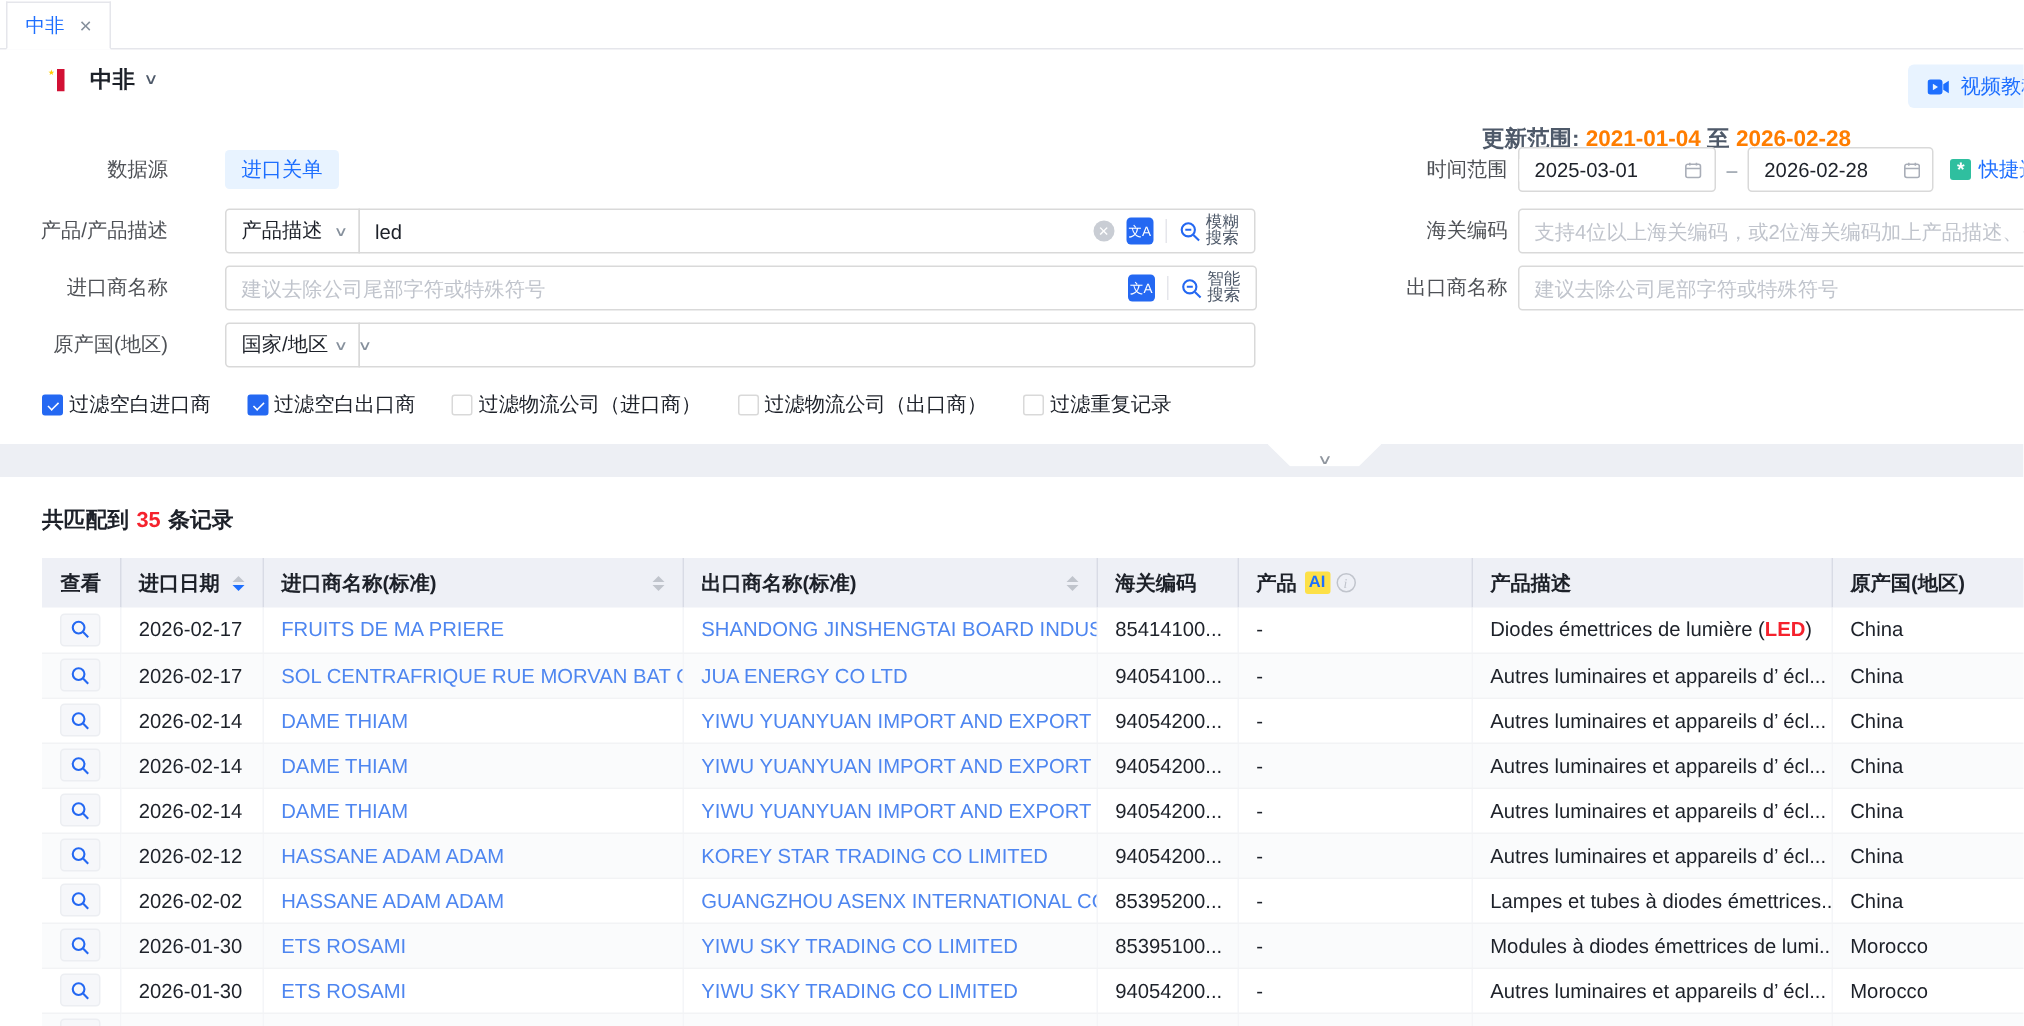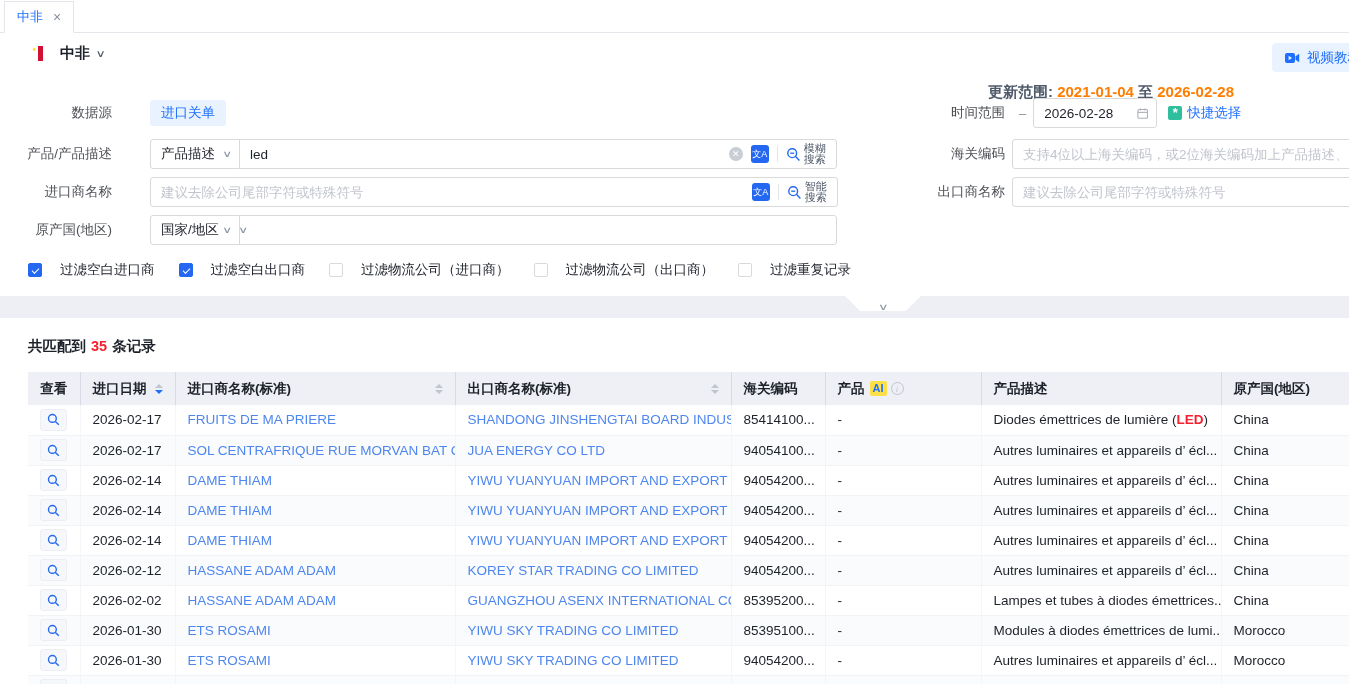--- a/index.html
+++ b/index.html
@@ -66,21 +66,21 @@
   .datebox input { width:100%; border:none; outline:none; font-size:13.5px; padding:0 10px;
     font-family:inherit; color:#1d2129; }
   .time-row { position:absolute; left:1012px; top:98px; display:flex; align-items:center; }
   .time-sep { color:#86909c; margin:0 7px; font-size:13px; }
   .quick { display:flex; align-items:center; gap:5px; margin-left:11px; cursor:pointer; white-space:nowrap; }
   .quick .qic { width:14px; height:14px; background:#2fbf9f; border-radius:2px; color:#fff; font-size:13px;
     line-height:13px; text-align:center; font-weight:700; }
   .quick .qtx { color:#1e6fff; font-size:13.5px; }
 
   .checks { position:absolute; left:28px; top:261px; display:flex; gap:24px; }
-  .chk { display:flex; align-items:center; gap:18px; font-size:13.5px; cursor:pointer; white-space:nowrap; }
+  .chk { display:flex; align-items:center; gap:4px; font-size:13.5px; cursor:pointer; white-space:nowrap; }
   .chk .box { width:14px; height:14px; border:1px solid #d9d9d9; border-radius:2px; background:#fff; position:relative; flex:none; }
   .chk.checked .box { background:#2468f2; border-color:#2468f2; }
   .chk.checked .box::after { content:""; position:absolute; left:3px; top:3.5px; width:6px; height:3px;
     border-left:1.6px solid #fff; border-bottom:1.6px solid #fff; transform:rotate(-45deg); }
 
   
   .band { position:absolute; top:296px; left:0; width:100%; height:22px; background:#edeff4; }
   .handle { position:absolute; left:845px; top:0; width:76px; height:15px; background:#fff;
     clip-path:polygon(0 0,100% 0,80% 100%,20% 100%); text-align:center; cursor:pointer; }
   .handle .hc { color:#8f959e; font-size:9px; line-height:10px; display:inline-block; transform:scaleX(1.6); }
@@ -152,20 +152,29 @@
   <b>2021-01-04</b>
   <span>至</span>
   <b>2026-02-28</b>
 </div>
 
 <div class="flabel" style="top:98px;">数据源</div>
 <div class="chip">进口关单</div>
 
 <div class="flabel r" style="top:98px;">时间范围</div>
 <div class="time-row">
+  <span class="datebox" style="width:132px;">
+    <input value="2025-03-01" style="">
+    <svg width="13" height="13" viewBox="0 0 13 13">
+      <rect x="1" y="2" width="11" height="10" rx="1.5" fill="none" stroke="#a9aeb8" stroke-width="1.2"></rect>
+      <line x1="1" y1="5.2" x2="12" y2="5.2" stroke="#a9aeb8" stroke-width="1.2"></line>
+      <line x1="4" y1="0.8" x2="4" y2="3" stroke="#a9aeb8" stroke-width="1.2"></line>
+      <line x1="9" y1="0.8" x2="9" y2="3" stroke="#a9aeb8" stroke-width="1.2"></line>
+    </svg>
+  </span>
   <span class="time-sep">–</span>
   <span class="datebox" style="width:124px;">
     <input value="2026-02-28" style="">
     <svg width="13" height="13" viewBox="0 0 13 13">
       <rect x="1" y="2" width="11" height="10" rx="1.5" fill="none" stroke="#a9aeb8" stroke-width="1.2"></rect>
       <line x1="1" y1="5.2" x2="12" y2="5.2" stroke="#a9aeb8" stroke-width="1.2"></line>
       <line x1="4" y1="0.8" x2="4" y2="3" stroke="#a9aeb8" stroke-width="1.2"></line>
       <line x1="9" y1="0.8" x2="9" y2="3" stroke="#a9aeb8" stroke-width="1.2"></line>
     </svg>
   </span>

